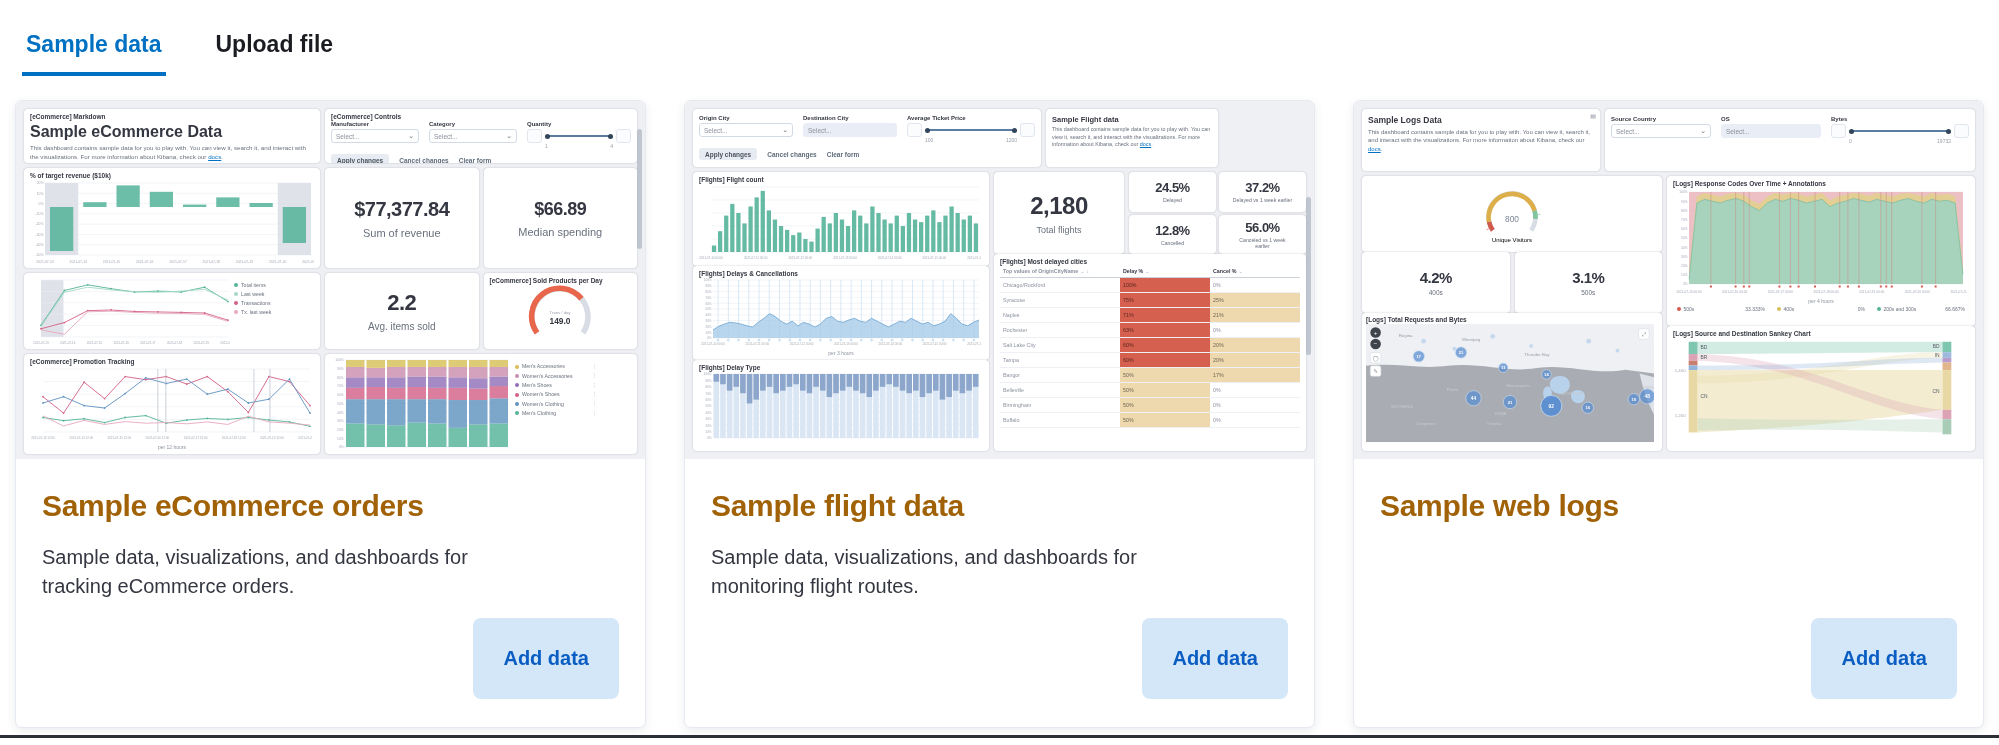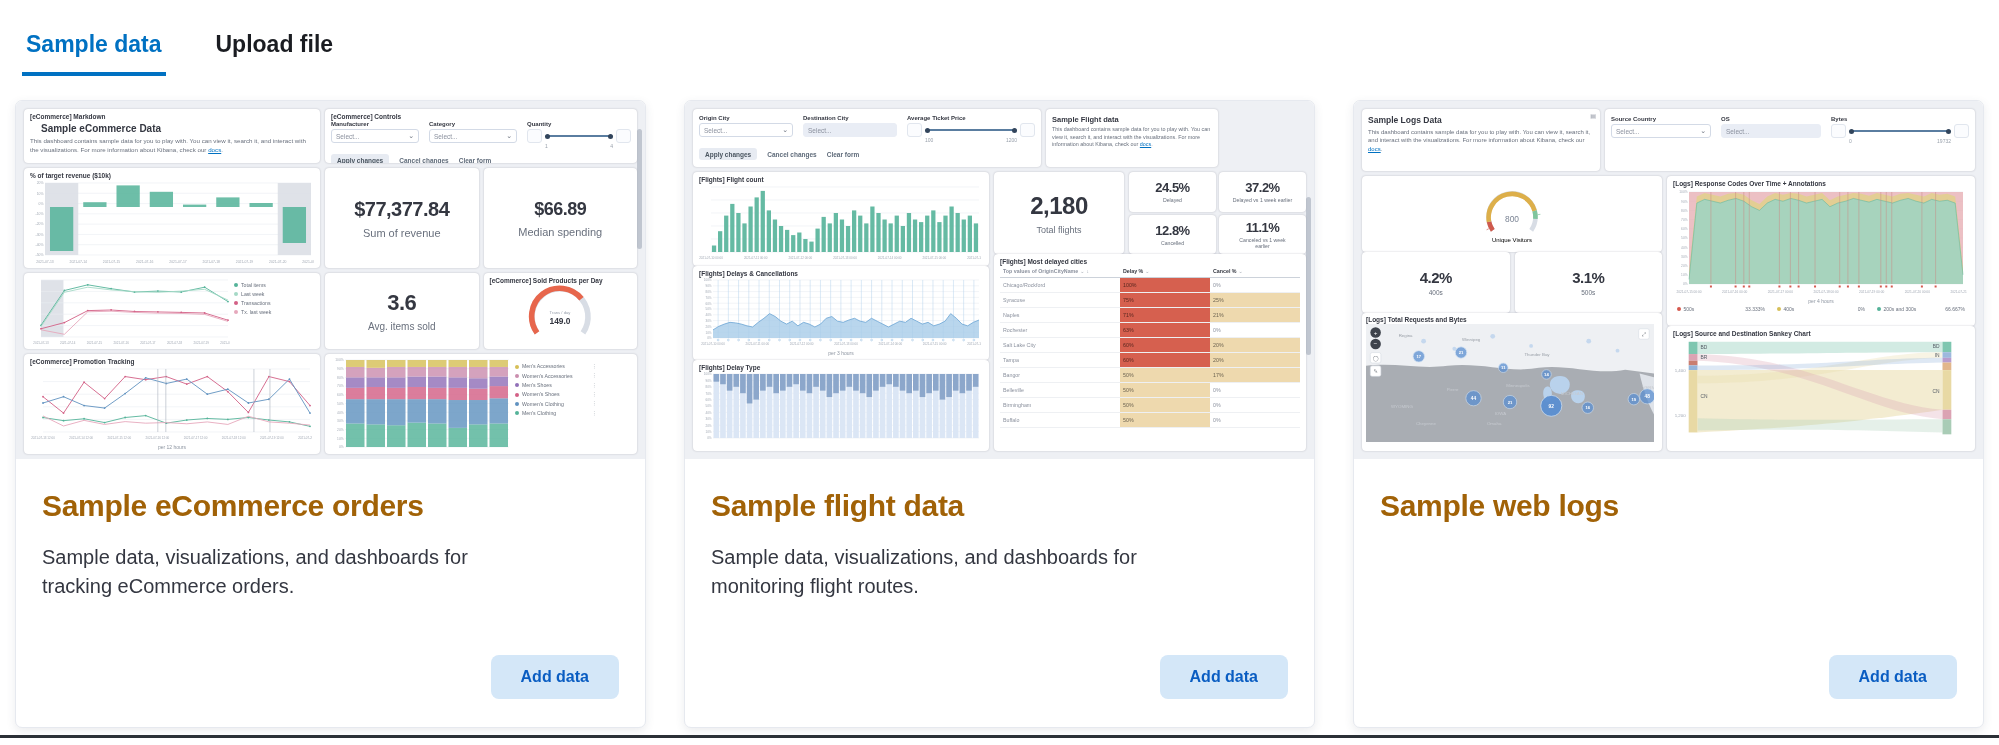--- a/index.html
+++ b/index.html
@@ -7,21 +7,21 @@
 .tabs{display:flex;gap:46px;padding:0 22px;align-items:flex-end;height:76px}
 .tab{font-size:23px;font-weight:700;color:#1a1c21;padding:0 4px 18px;cursor:pointer}
 .tab.active{color:var(--accent,#0071c2);padding-bottom:14px;border-bottom:4px solid var(--accent,#0071c2)}
 .cards{display:flex;gap:38px;padding:24px 15px 0}
 .card{width:631px;height:628px;background:#fff;border:1px solid #e6e9ef;border-radius:7px;box-shadow:0 3px 10px rgba(60,70,90,.10);overflow:hidden;display:flex;flex-direction:column}
 .preview{height:358px;background:#eef0f4;padding:8px;position:relative;overflow:hidden;display:flex;flex-direction:column;gap:5px;flex:none}
 .prow{display:flex;gap:5px}
 .pcol{display:flex;flex-direction:column;}
 .panel{background:#fff;border-radius:4px;box-shadow:0 0 2px rgba(50,55,70,.28);padding:4px 6px;overflow:hidden;position:relative}
 .ptitle{font-size:6.5px;font-weight:700;color:#343741;white-space:nowrap;margin-bottom:1px}
-.md-head1{font-size:10px;font-weight:700;color:#343741;margin:3px 11px 3px}
+.md-head1{font-size:16px;font-weight:700;color:#343741;margin:3px 0 3px}
 .md-head2{font-size:7.5px;font-weight:700;color:#343741;margin:2px 0 2px}
 .md-head3{font-size:8.5px;font-weight:700;color:#343741;margin:2px 0 3px}
 .md-body{color:#69707d;line-height:1.4}
 .md-link{color:var(--accent,#0071c2);text-decoration:underline}
 .flabel{font-size:6px;font-weight:700;color:#343741;margin-bottom:2px}
 .sel{height:14px;border:1px solid #d3dae6;border-radius:3px;background:#fff;display:flex;align-items:center;justify-content:space-between;padding:0 4px;font-size:6.5px;color:#8b919e}
 .sel .chev{color:#69707d;font-size:7px;line-height:0}
 .sel.filled{background:#e9edf5;border-color:#e9edf5}
 .ctrl-row{display:flex;gap:10px}
 .ctrl-btns{display:flex;gap:10px;align-items:center;margin-top:5px}
@@ -50,21 +50,21 @@
 .tcity{width:40%;color:#8b919e}
 .tnum{width:30%}
 .hicon{color:#98a0ab;font-size:5px;margin-left:2px;font-weight:400}
 .cell-red{background:#d6604f;color:#59261f}
 .cell-tan{background:#eed9ae;color:#6b6250}
 .cell-plain{color:#8b919e}
 .thumb-scrollbar{position:absolute;width:5px;border-radius:3px;background:#9aa4b2;opacity:.55;right:3px}
 .card-body{flex:1;position:relative;padding:30px 26px}
 .card-title{font-size:30px;font-weight:700;color:#a16207;letter-spacing:-.3px}
 .card-desc{font-size:20px;color:#343741;line-height:1.45;margin-top:20px;max-width:480px}
-.add-btn{position:absolute;right:26px;bottom:28px;background:var(--btn-bg,#d4e7f8);color:var(--btn-text,#0a5dc2);border:none;border-radius:8px;font-size:16px;font-weight:700;padding:13px 30px;font-family:inherit;cursor:pointer}
+.add-btn{position:absolute;right:26px;bottom:28px;background:var(--btn-bg,#d4e7f8);color:var(--btn-text,#0a5dc2);border:none;border-radius:8px;font-size:20px;font-weight:700;padding:29px 30px;font-family:inherit;cursor:pointer}
 .resp-legend{display:flex;gap:12px;font-size:5px;color:#69707d;padding:2px 4px 0}
 .rl-group{flex:1;display:flex;justify-content:space-between;align-items:center}
 .rl-label{display:flex;gap:2.5px;align-items:center}
 .panel-opt{position:absolute;top:3px;right:4px;font-size:6px;color:#8b919e}
 svg text{font-family:"Liberation Sans","DejaVu Sans",sans-serif}
 .bottom-edge{position:absolute;left:0;right:0;top:735px;height:3px;background:#2b3036}
 </style>
 </head>
 <body>
 
@@ -231,21 +231,21 @@
                 <span class="lg-dot" style="background: rgb(211, 96, 134);"></span>
                 <span>Transactions</span>
               </div>
               <div class="lg-row">
                 <span class="lg-dot" style="background: rgb(230, 168, 188);"></span>
                 <span>Tx. last week</span>
               </div>
             </div>
         </div>
         <div class="panel metric" style="flex:1">
-          <div class="mval" style="font-size:22px">3.6</div>
+          <div class="mval" style="font-size:22px">2.2</div>
           <div class="mlab" style="font-size:10px;margin-top:5px">Avg. items sold</div>
         </div>
         <div class="panel" style="flex:1;display:flex;flex-direction:column;align-items:center">
           <div class="ptitle" style="align-self:flex-start">[eCommerce] Sold Products per Day</div>
           <svg width="120" height="56" viewBox="0 0 120 60">
             <path d="M35.4,51.2 A30 30 0 1 1 84.6,51.2" fill="none" stroke="#d8dde5" stroke-width="6"></path>
             <path d="M35.4,51.2 A30 30 0 0 1 83,14.7" fill="none" stroke="#e7664c" stroke-width="6"></path>
             <text x="60" y="31" text-anchor="middle" font-size="4.5" fill="#9aa2ae">Trans / day</text>
             <text x="60" y="42" text-anchor="middle" font-size="9" font-weight="bold" fill="#343741">149.0</text>
           </svg>
@@ -761,21 +761,21 @@
               </div>
               <div class="panel metric">
                 <div class="mval" style="font-size:13px">37.2%</div>
                 <div class="mlab" style="font-size:5.2px;margin-top:2px;max-width:60px">Delayed vs 1 week earlier</div>
               </div>
               <div class="panel metric">
                 <div class="mval" style="font-size:13px">12.8%</div>
                 <div class="mlab" style="font-size:5.2px;margin-top:2px">Cancelled</div>
               </div>
               <div class="panel metric">
-                <div class="mval" style="font-size:13px">11.1%</div>
+                <div class="mval" style="font-size:13px">56.0%</div>
                 <div class="mlab" style="font-size:5.2px;margin-top:2px;max-width:60px">Canceled vs 1 week earlier</div>
               </div>
             </div>
           </div>
           <div class="panel" style="flex:1">
             <div class="ptitle">[Flights] Most delayed cities</div>
             <div class="thead">
               <div class="tc tcity">
                   <span>Top values of OriginCityName</span>
                   <span class="hicon">⌄</span>

